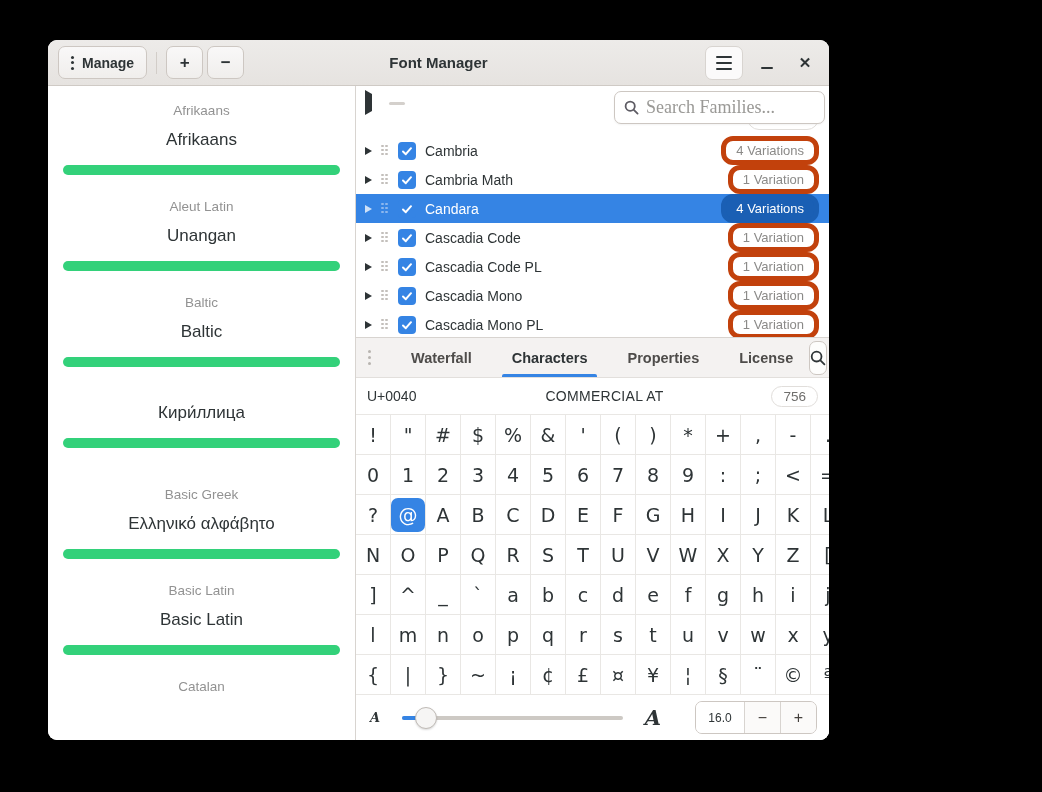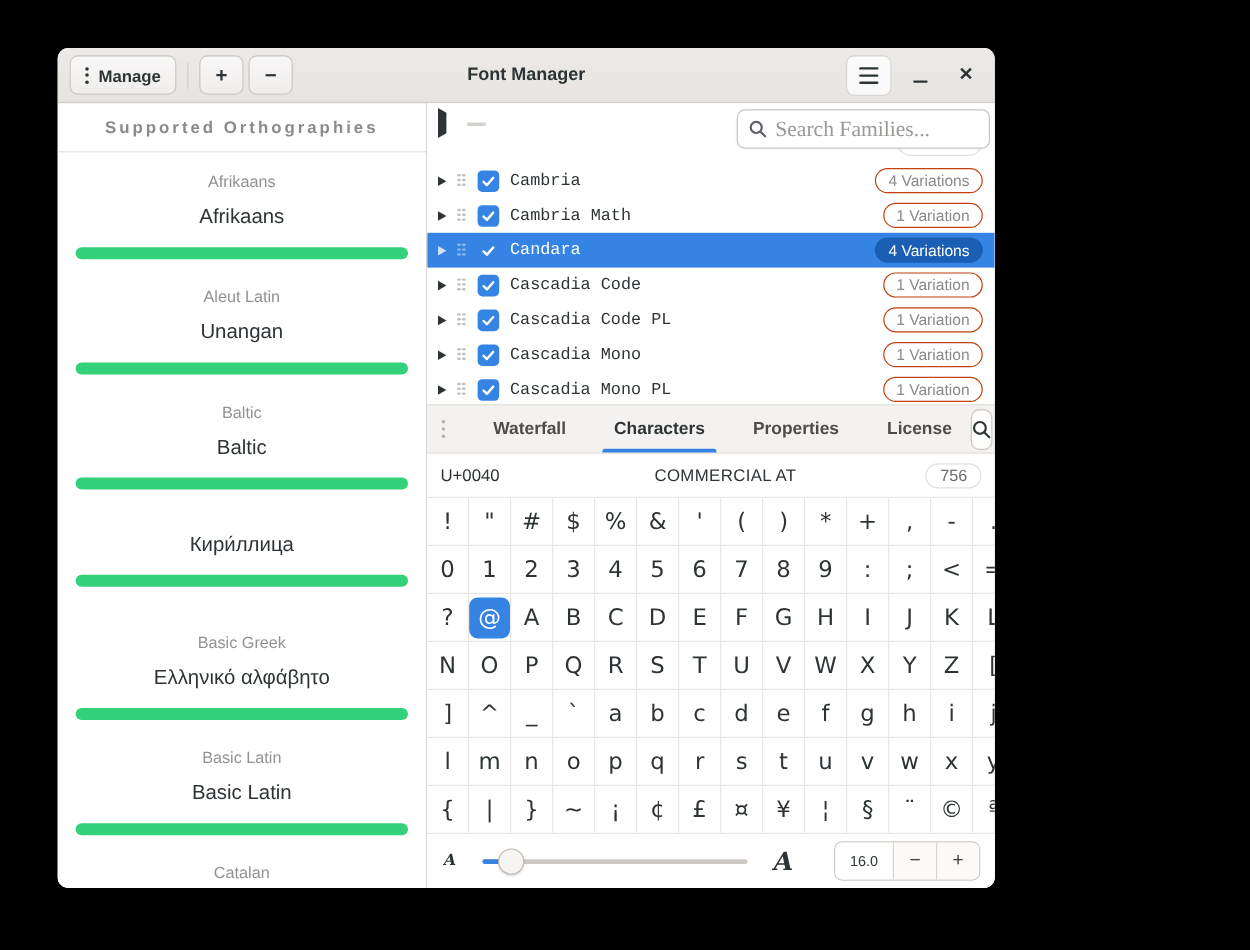--- a/index.html
+++ b/index.html
@@ -54,22 +54,22 @@
   .sliver-pill { position:absolute; right:10px; top:-14px; width:72px; height:24px; border:1px solid #e1dedb; border-radius:12px; background:#fff; }
   .font-row { height:29px; display:flex; align-items:center; padding:0 10px 0 9px; gap:9px; font-size:14px; color:#2e3436; cursor:pointer; }
   .font-row .expander { flex:0 0 auto; display:flex; color:#2e3436; }
   .font-row .dots { color:#c3bfbb; }
   .font-row.selected { background:#3584e4; color:#fff; }
   .font-row.selected .expander { color:#cfe1f7; }
   .font-row.selected .dots { color:#8db7ee; }
   .dots { display:inline-grid; grid-template-columns:repeat(2,4px); grid-auto-rows:4px; }
   .dots i { width:2.5px; height:2.5px; border-radius:50%; background:currentColor; }
   .checkbox { width:18px; height:18px; border-radius:4px; background:#3584e4; display:flex; align-items:center; justify-content:center; flex:0 0 18px; cursor:pointer; }
-  .font-name { flex:1; white-space:nowrap; overflow:hidden;font-family:Liberation Mono, monospace; }
-  .badge { font-size:13px; color:#8b8a88; background:#fff; border:1px solid #c2410c; border-radius:12px; padding:2px 10px; white-space:nowrap; }
+  .font-name { flex:1; white-space:nowrap; overflow:hidden; }
+  .badge { font-size:13px; color:#8b8a88; background:#fff; border:5px solid #c2410c; border-radius:12px; padding:2px 10px; white-space:nowrap; }
   .font-row.selected .badge { background:#1a5fb4; border-color:#1a5fb4; color:#fff; }
   .tri { width:0; height:0; border-left:7px solid currentColor; border-top:4.5px solid transparent; border-bottom:4.5px solid transparent; }
   .search-entry { position:absolute; top:5px; right:4px; width:211px; height:33px; background:#fff; border:1px solid #cdc7c2; border-radius:7px;
     display:flex; align-items:center; padding:0 9px; gap:7px; box-shadow:0 1px 2px rgba(0,0,0,.05); }
   .search-entry input { border:none; outline:none; flex:1; font-size:18px; color:#1d4ed8; background:transparent; font-family:Liberation Serif, serif; }
   .search-entry input::placeholder { color:#9a9996; }
   .mag { flex:0 0 auto; display:flex; }
   
   .tabbar { height:40px; flex:0 0 40px; background:#f4f2f1; border-bottom:1px solid #e2dfdc; display:flex; align-items:center; padding:0 6px 0 12px; position:relative; }
   .pane-handle { display:flex; flex-direction:column; gap:3px; margin-right:24px; }
@@ -142,21 +142,20 @@
         </button>
         <button class="win-ctl">
           <span class="close-glyph">✕</span>
         </button>
       </div>
     </header>
 
     <div class="content">
 
       <aside class="sidebar">
-        <div class="sidebar-header">Supported Orthographies</div>
         <div class="ortho-list" id="ortho-list">
             <div class="ortho-item">
     <div class="ortho-cat">Afrikaans</div>
     <div class="ortho-sample">Afrikaans</div>
     <div class="ortho-bar" style="background: rgb(51, 209, 122);"></div>
   </div>
             <div class="ortho-item">
     <div class="ortho-cat">Aleut Latin</div>
     <div class="ortho-sample">Unangan</div>
     <div class="ortho-bar" style="background: rgb(51, 209, 122);"></div>

